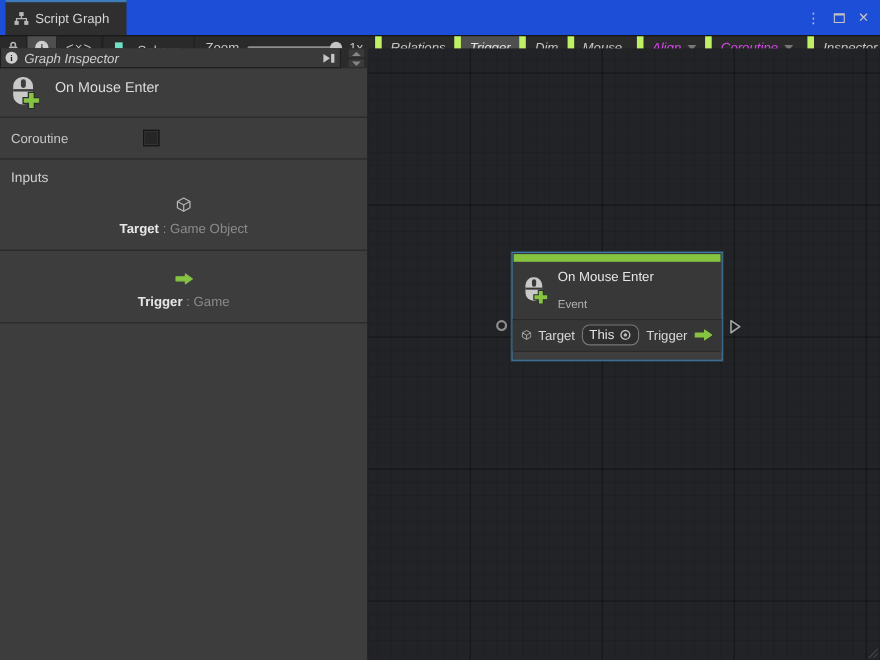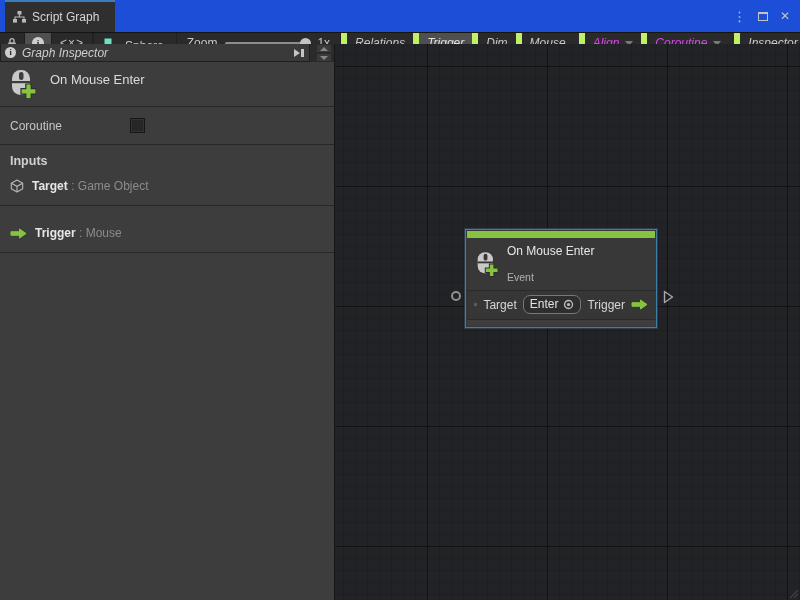--- a/index.html
+++ b/index.html
@@ -48,22 +48,22 @@
   .spin-btn { height:7px; background:#3a3a3a; display:flex; align-items:center; justify-content:center; }
   .tri-up { width:0; height:0; border-left:4px solid transparent; border-right:4px solid transparent; border-bottom:4px solid #868686; }
   .tri-dn { width:0; height:0; border-left:4px solid transparent; border-right:4px solid transparent; border-top:4px solid #868686; }
   .insp-section { border-bottom:1px solid #272727; flex:none; }
   .sec-title { height:45px; display:flex; align-items:flex-start; gap:14px; padding:7px 10px; }
   .sec-title .evt-name { margin-top:3px; font-size:13px; color:#dcdcdc; }
   .sec-coroutine { height:38px; display:flex; align-items:center; padding:0 10px; }
   .sec-coroutine .lbl { width:120px; color:#c6c6c6; }
   .checkbox { width:15px; height:15px; background:#262626; border:1px solid #161616; box-shadow:inset 0 0 0 1px #333; }
   .sec-io { padding:9px 10px 12px; }
-  .io-header { color:#d0d0d0; font-size:12.5px;font-weight:bold; }
-  .io-row { margin-top:11px; display:flex; align-items:center; gap:8px; }
+  .io-header { color:#d0d0d0; font-size:12.5px; }
+  .io-row { margin-top:11px; display:flex; align-items:center; gap:8px;flex-direction:column; }
   .io-name { font-weight:bold; color:#e6e6e6; }
   .io-type { color:#8c8c8c; }
   .insp-fill { flex:1; }
   
   .canvas {
     flex:1; position:relative; background-color:#222326;
     background-image:
       linear-gradient(rgba(0,0,0,0.40) 1px, transparent 1px),
       linear-gradient(90deg, rgba(0,0,0,0.40) 1px, transparent 1px),
       linear-gradient(rgba(0,0,0,0.10) 1px, transparent 1px),
@@ -213,21 +213,21 @@
           </svg>
           <span><span class="io-name">Target</span> <span class="io-type">: Game Object</span></span>
         </div>
       </div>
 
       <div class="insp-section sec-io">
         <div class="io-row">
           <svg width="17" height="11" viewBox="0 0 17 11">
             <path d="M1 3.7 H9.5 V1 L16 5.5 L9.5 10 V7.3 H1 Z" fill="#85c341" stroke="#85c341" stroke-width="1" stroke-linejoin="round"></path>
           </svg>
-          <span><span class="io-name">Trigger</span> <span class="io-type">: Mouse</span></span>
+          <span><span class="io-name">Trigger</span> <span class="io-type">: Game</span></span>
         </div>
       </div>
 
       <div class="insp-fill"></div>
     </div>
 
     <div class="canvas">
 
       <div class="node">
         <div class="node-colorbar"></div>
@@ -243,21 +243,21 @@
             <div class="ns">Event</div>
           </div>
         </div>
         <div class="node-ports">
           <svg width="13" height="13" viewBox="0 0 14 14">
             <path d="M7 1 L12.7 4.2 V9.8 L7 13 L1.3 9.8 V4.2 Z" fill="none" stroke="#c0c0c0" stroke-width="1.1" stroke-linejoin="round"></path>
             <path d="M1.3 4.2 L7 7.3 L12.7 4.2 M7 7.3 V13" fill="none" stroke="#c0c0c0" stroke-width="1.1"></path>
           </svg>
           <span class="port-label">Target</span>
           <span class="chip">
-            <span>Enter</span>
+            <span>This</span>
             <svg width="11" height="11" viewBox="0 0 11 11">
               <circle cx="5.5" cy="5.5" r="4" fill="none" stroke="#bdbdbd" stroke-width="1.3"></circle>
               <circle cx="5.5" cy="5.5" r="1.6" fill="#bdbdbd"></circle>
             </svg>
           </span>
           <span class="out">
             <span class="port-label">Trigger</span>
             <svg width="17" height="11" viewBox="0 0 17 11">
               <path d="M1 3.7 H9.5 V1 L16 5.5 L9.5 10 V7.3 H1 Z" fill="#85c341" stroke="#85c341" stroke-width="1" stroke-linejoin="round"></path>
             </svg>

